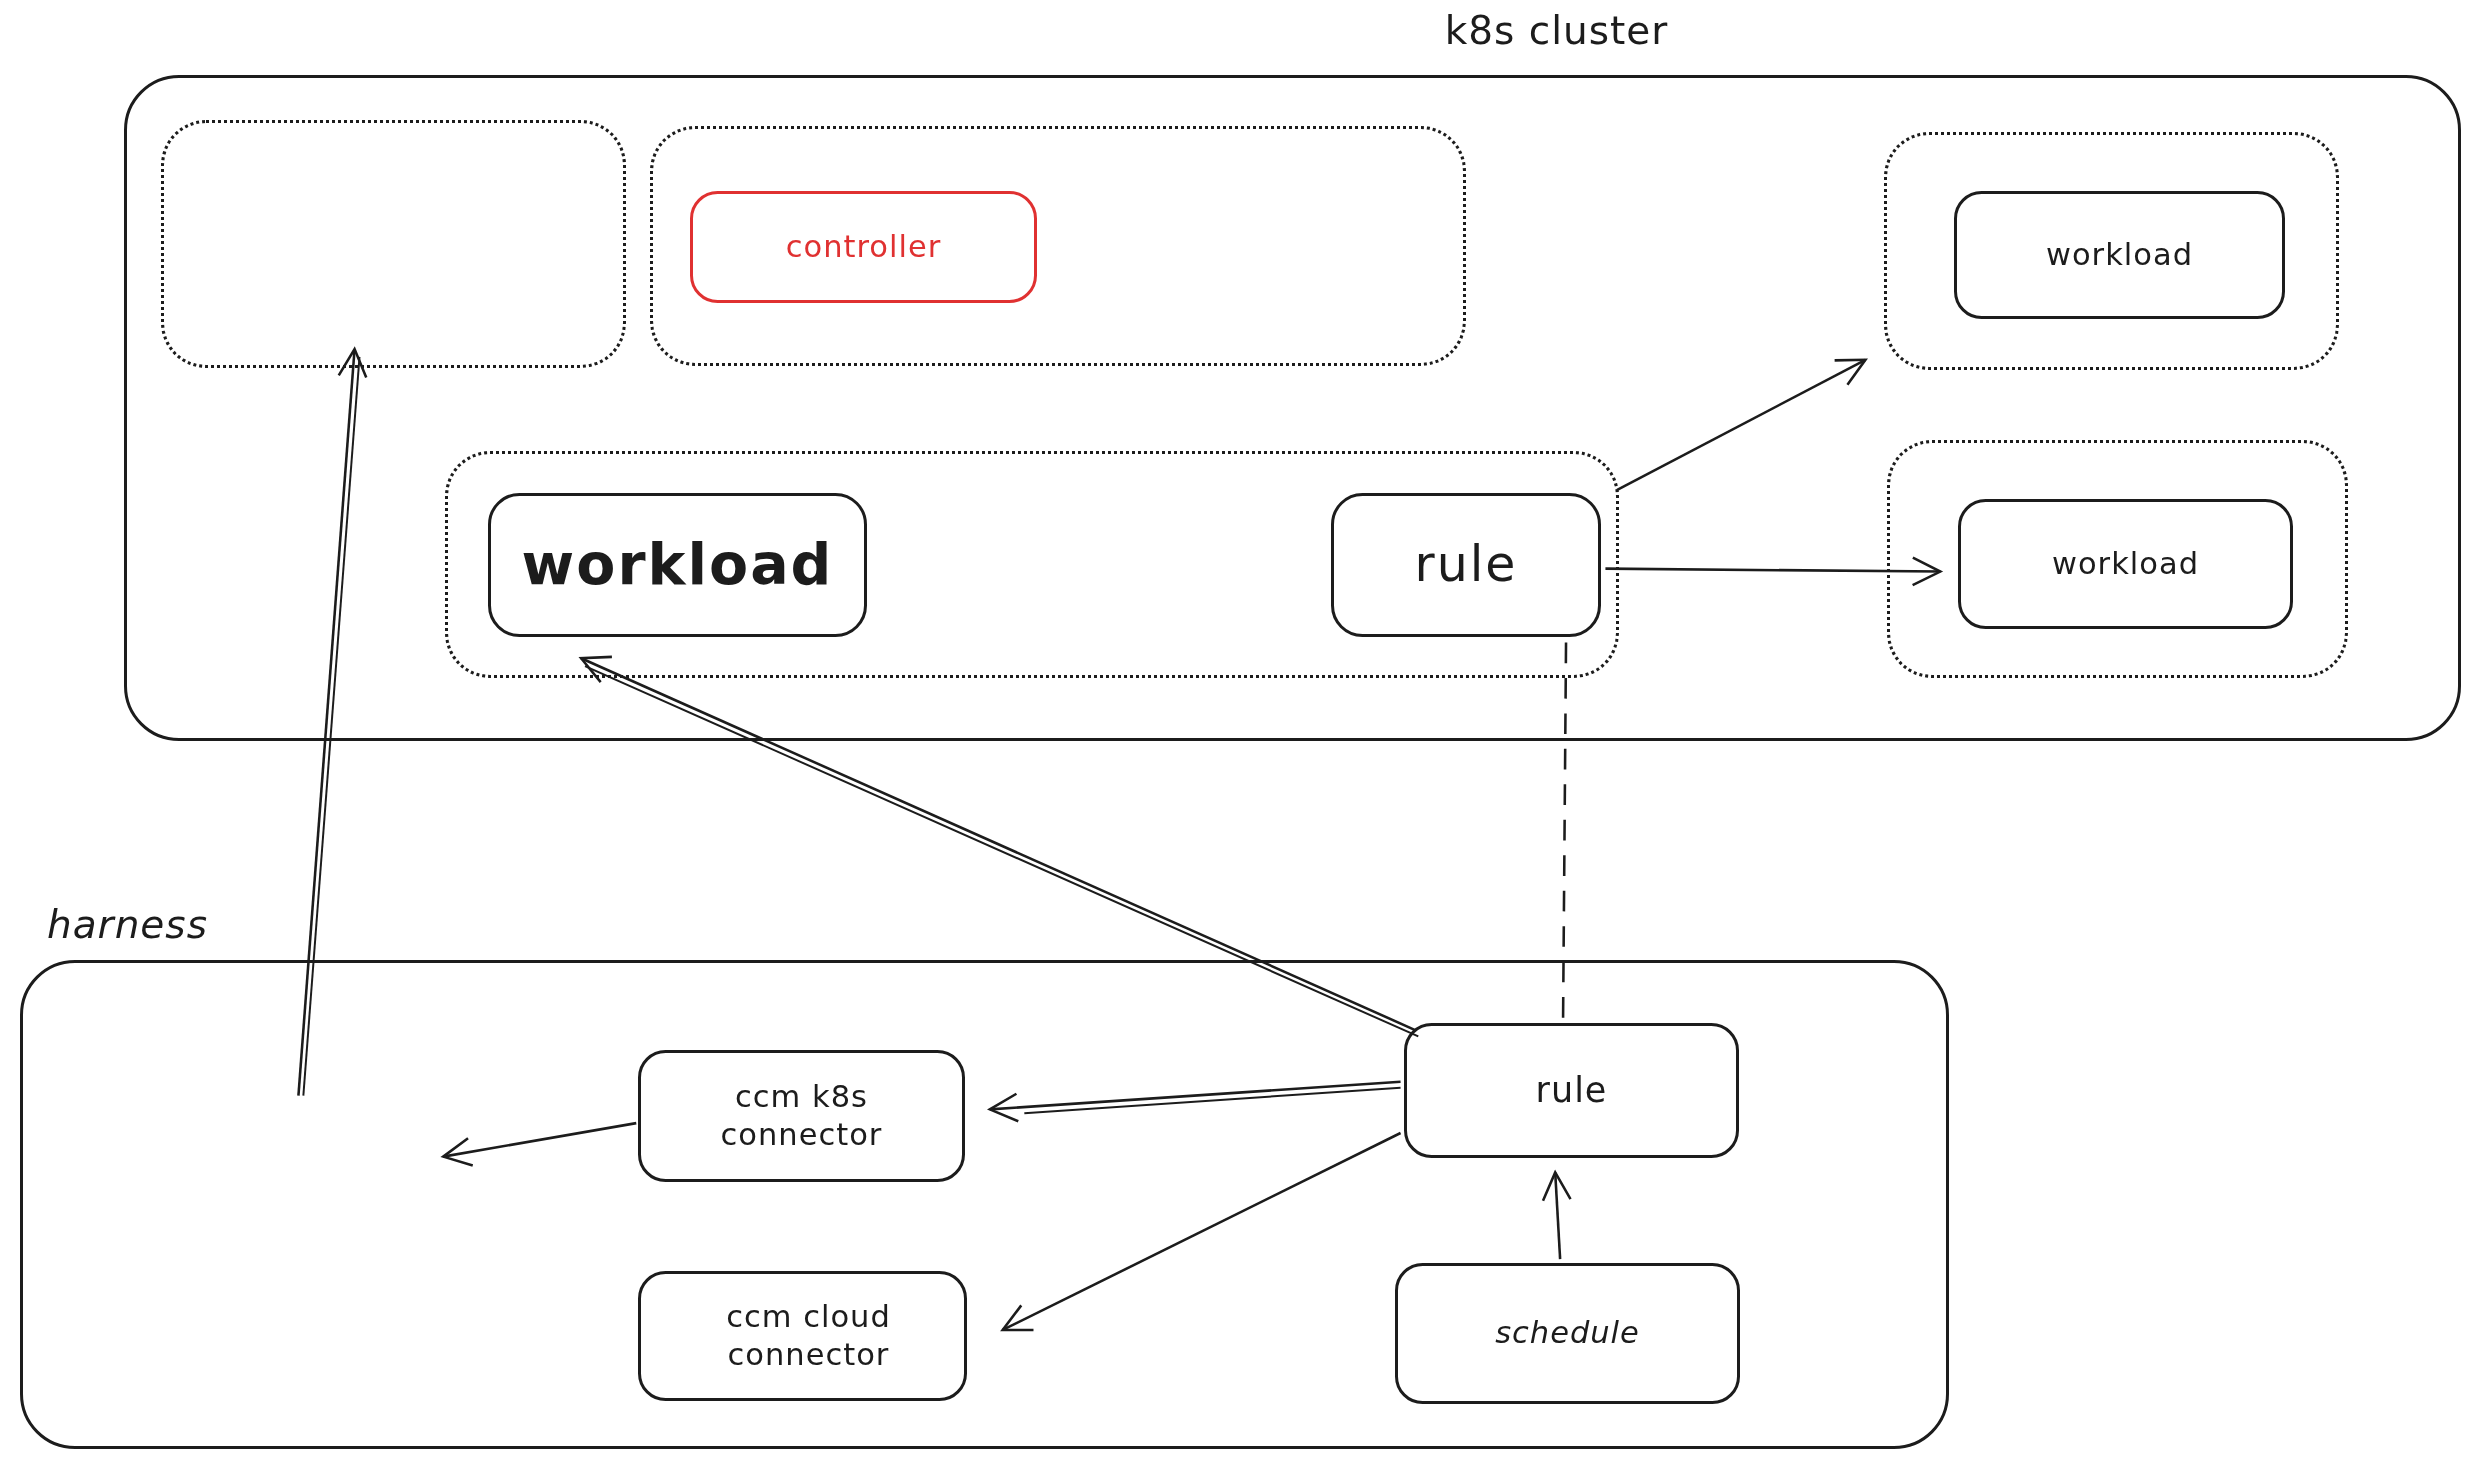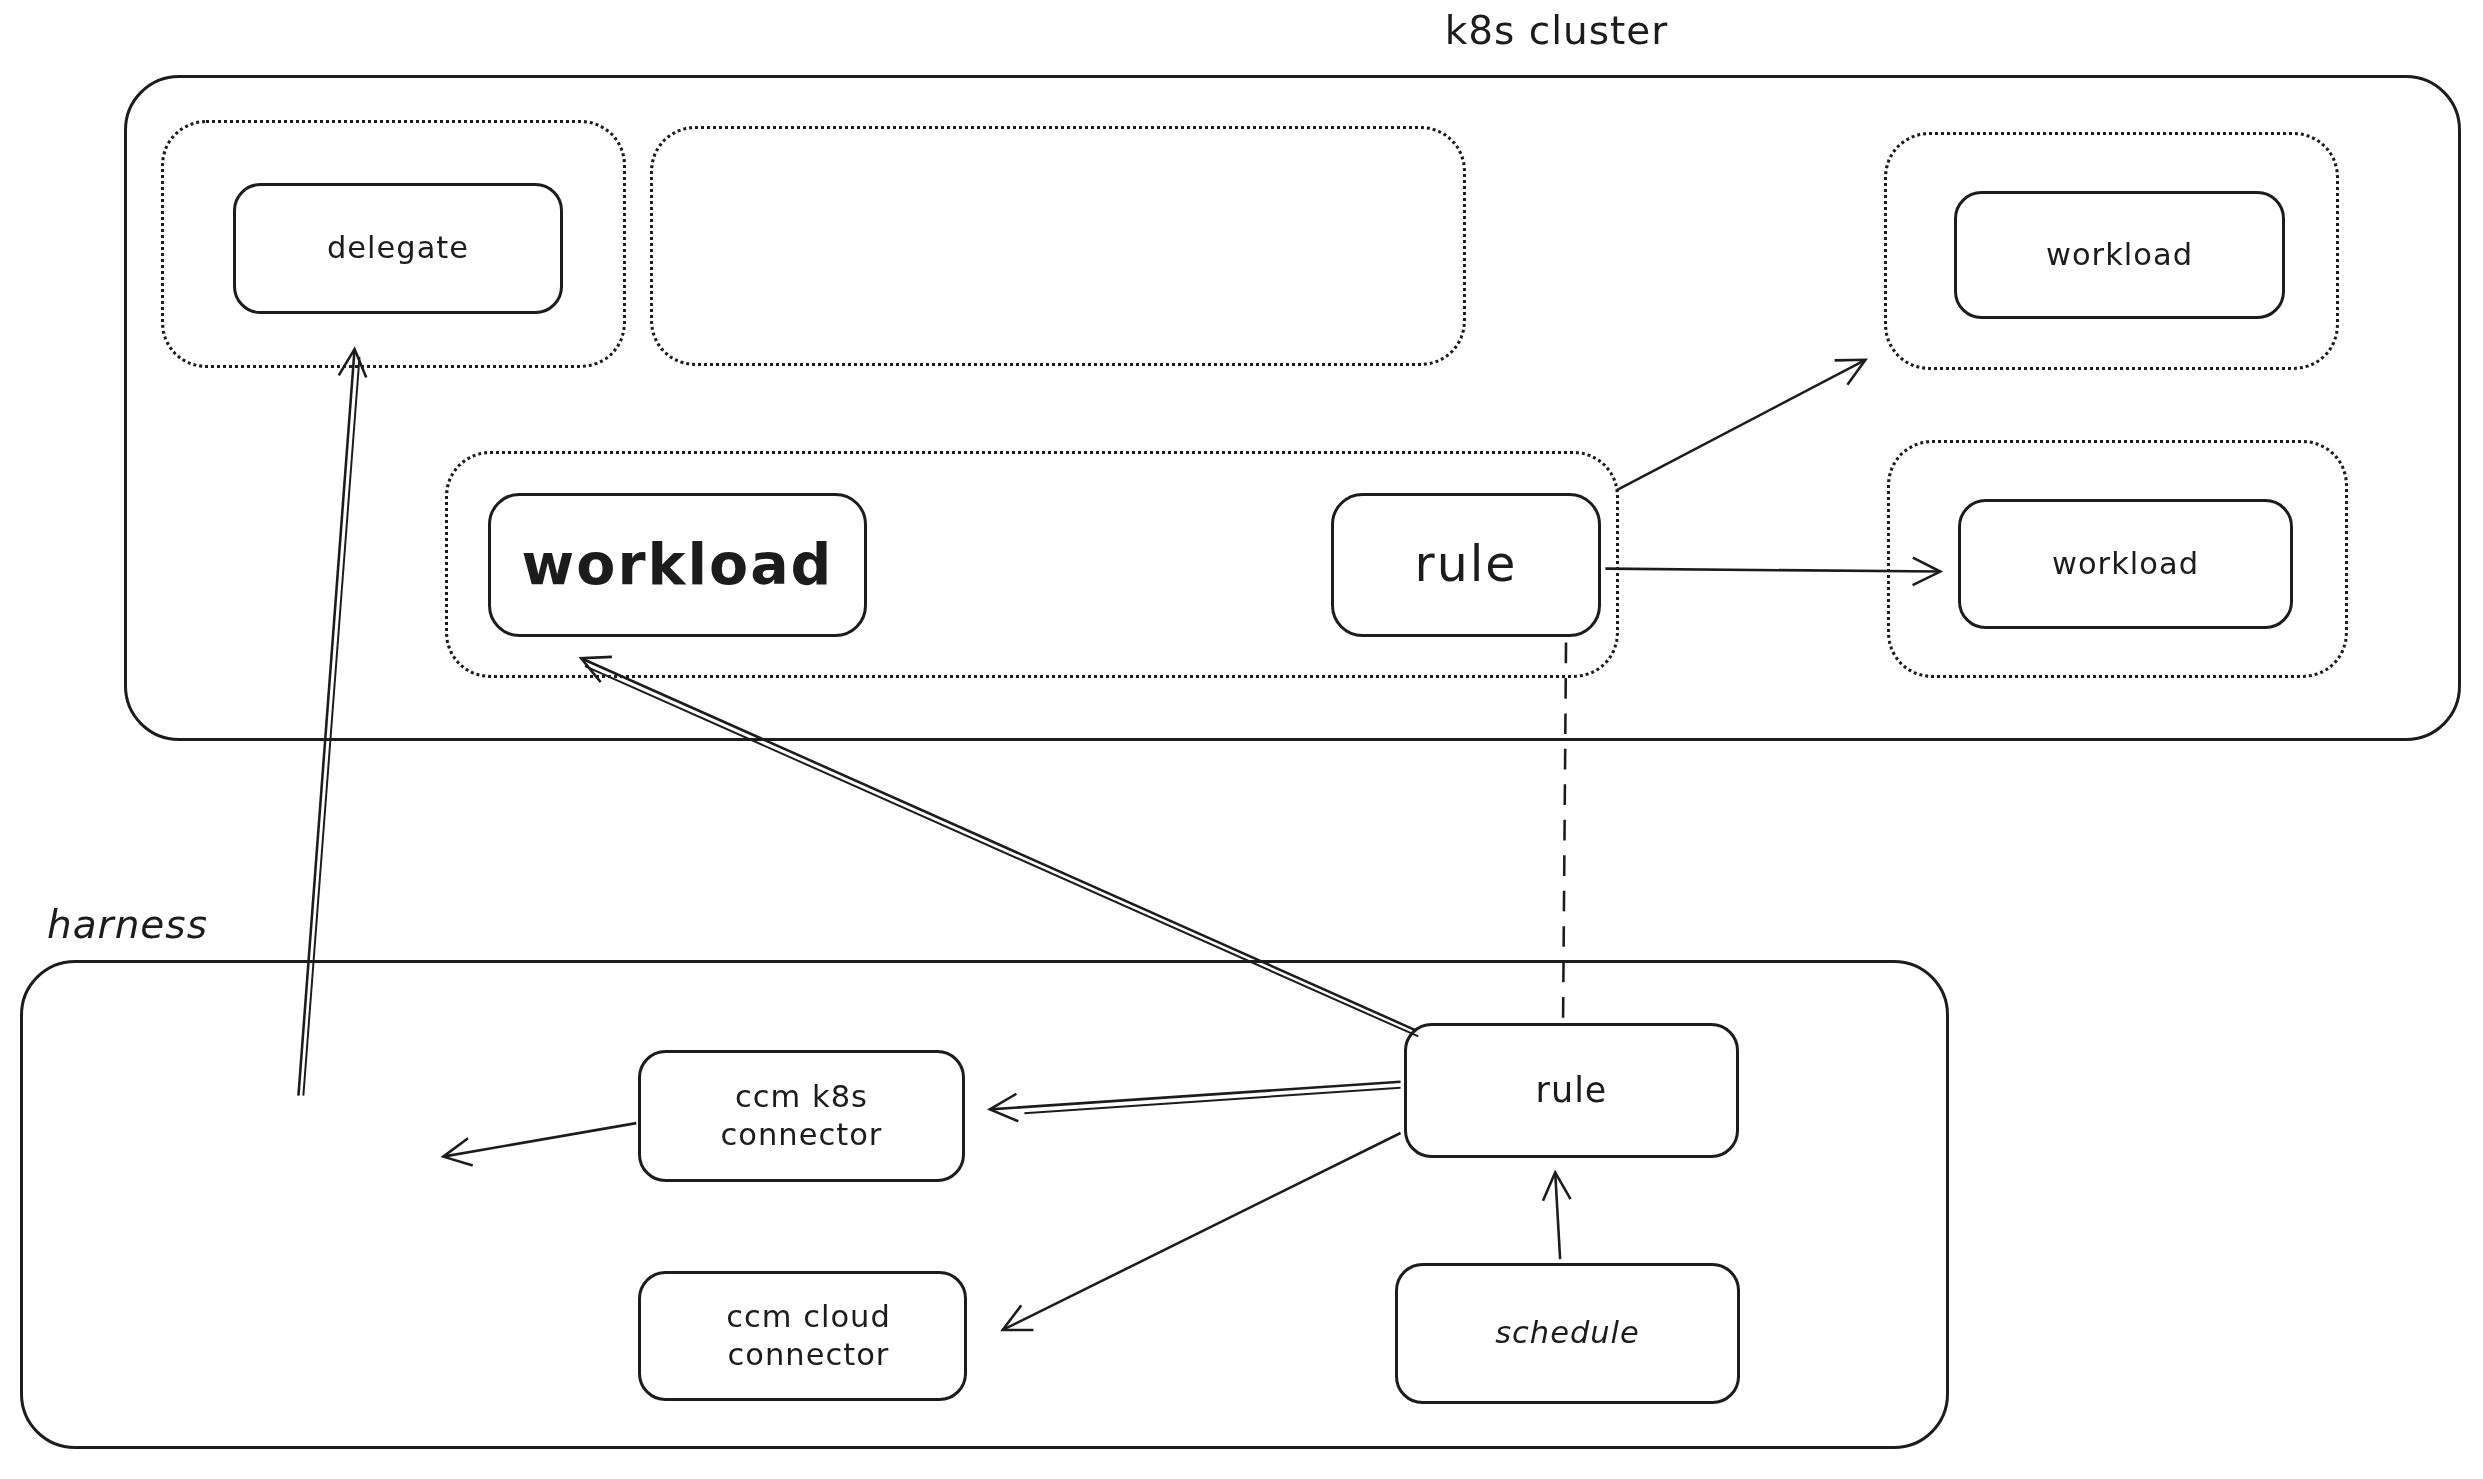--- a/index.html
+++ b/index.html
@@ -32,23 +32,23 @@
 </style>
 </head>
 <body>
 
 <div class="canvas">
 
   <div class="group-title" style="left:1399px;top:7.9px;width:315px;text-align:center;">k8s cluster</div>
   <div class="cluster" style="left:124px;top:75px;width:2337px;height:666px;"></div>
 
   <div class="dotgroup" style="left:161px;top:120px;width:465px;height:248px;"></div>
-  <div class="node" style="left:233px;top:183px;width:330px;height:131px;">delegate</div>
 
   <div class="dotgroup" style="left:650px;top:126px;width:816px;height:240px;"></div>
+  <div class="node red" style="left:690px;top:191px;width:347px;height:112px;">controller</div>
 
   <div class="dotgroup" style="left:1884px;top:132px;width:455px;height:238px;"></div>
   <div class="node" style="left:1954px;top:191px;width:331px;height:128px;">workload</div>
 
   <div class="dotgroup" style="left:445px;top:451px;width:1174px;height:227px;"></div>
   <div class="node big-bold" style="left:488px;top:493px;width:379px;height:144px;">workload</div>
   <div class="node big" style="left:1331px;top:493px;width:270px;height:144px;">rule</div>
 
   <div class="dotgroup" style="left:1887px;top:440px;width:461px;height:238px;"></div>
   <div class="node" style="left:1958px;top:499px;width:335px;height:130px;">workload</div>

